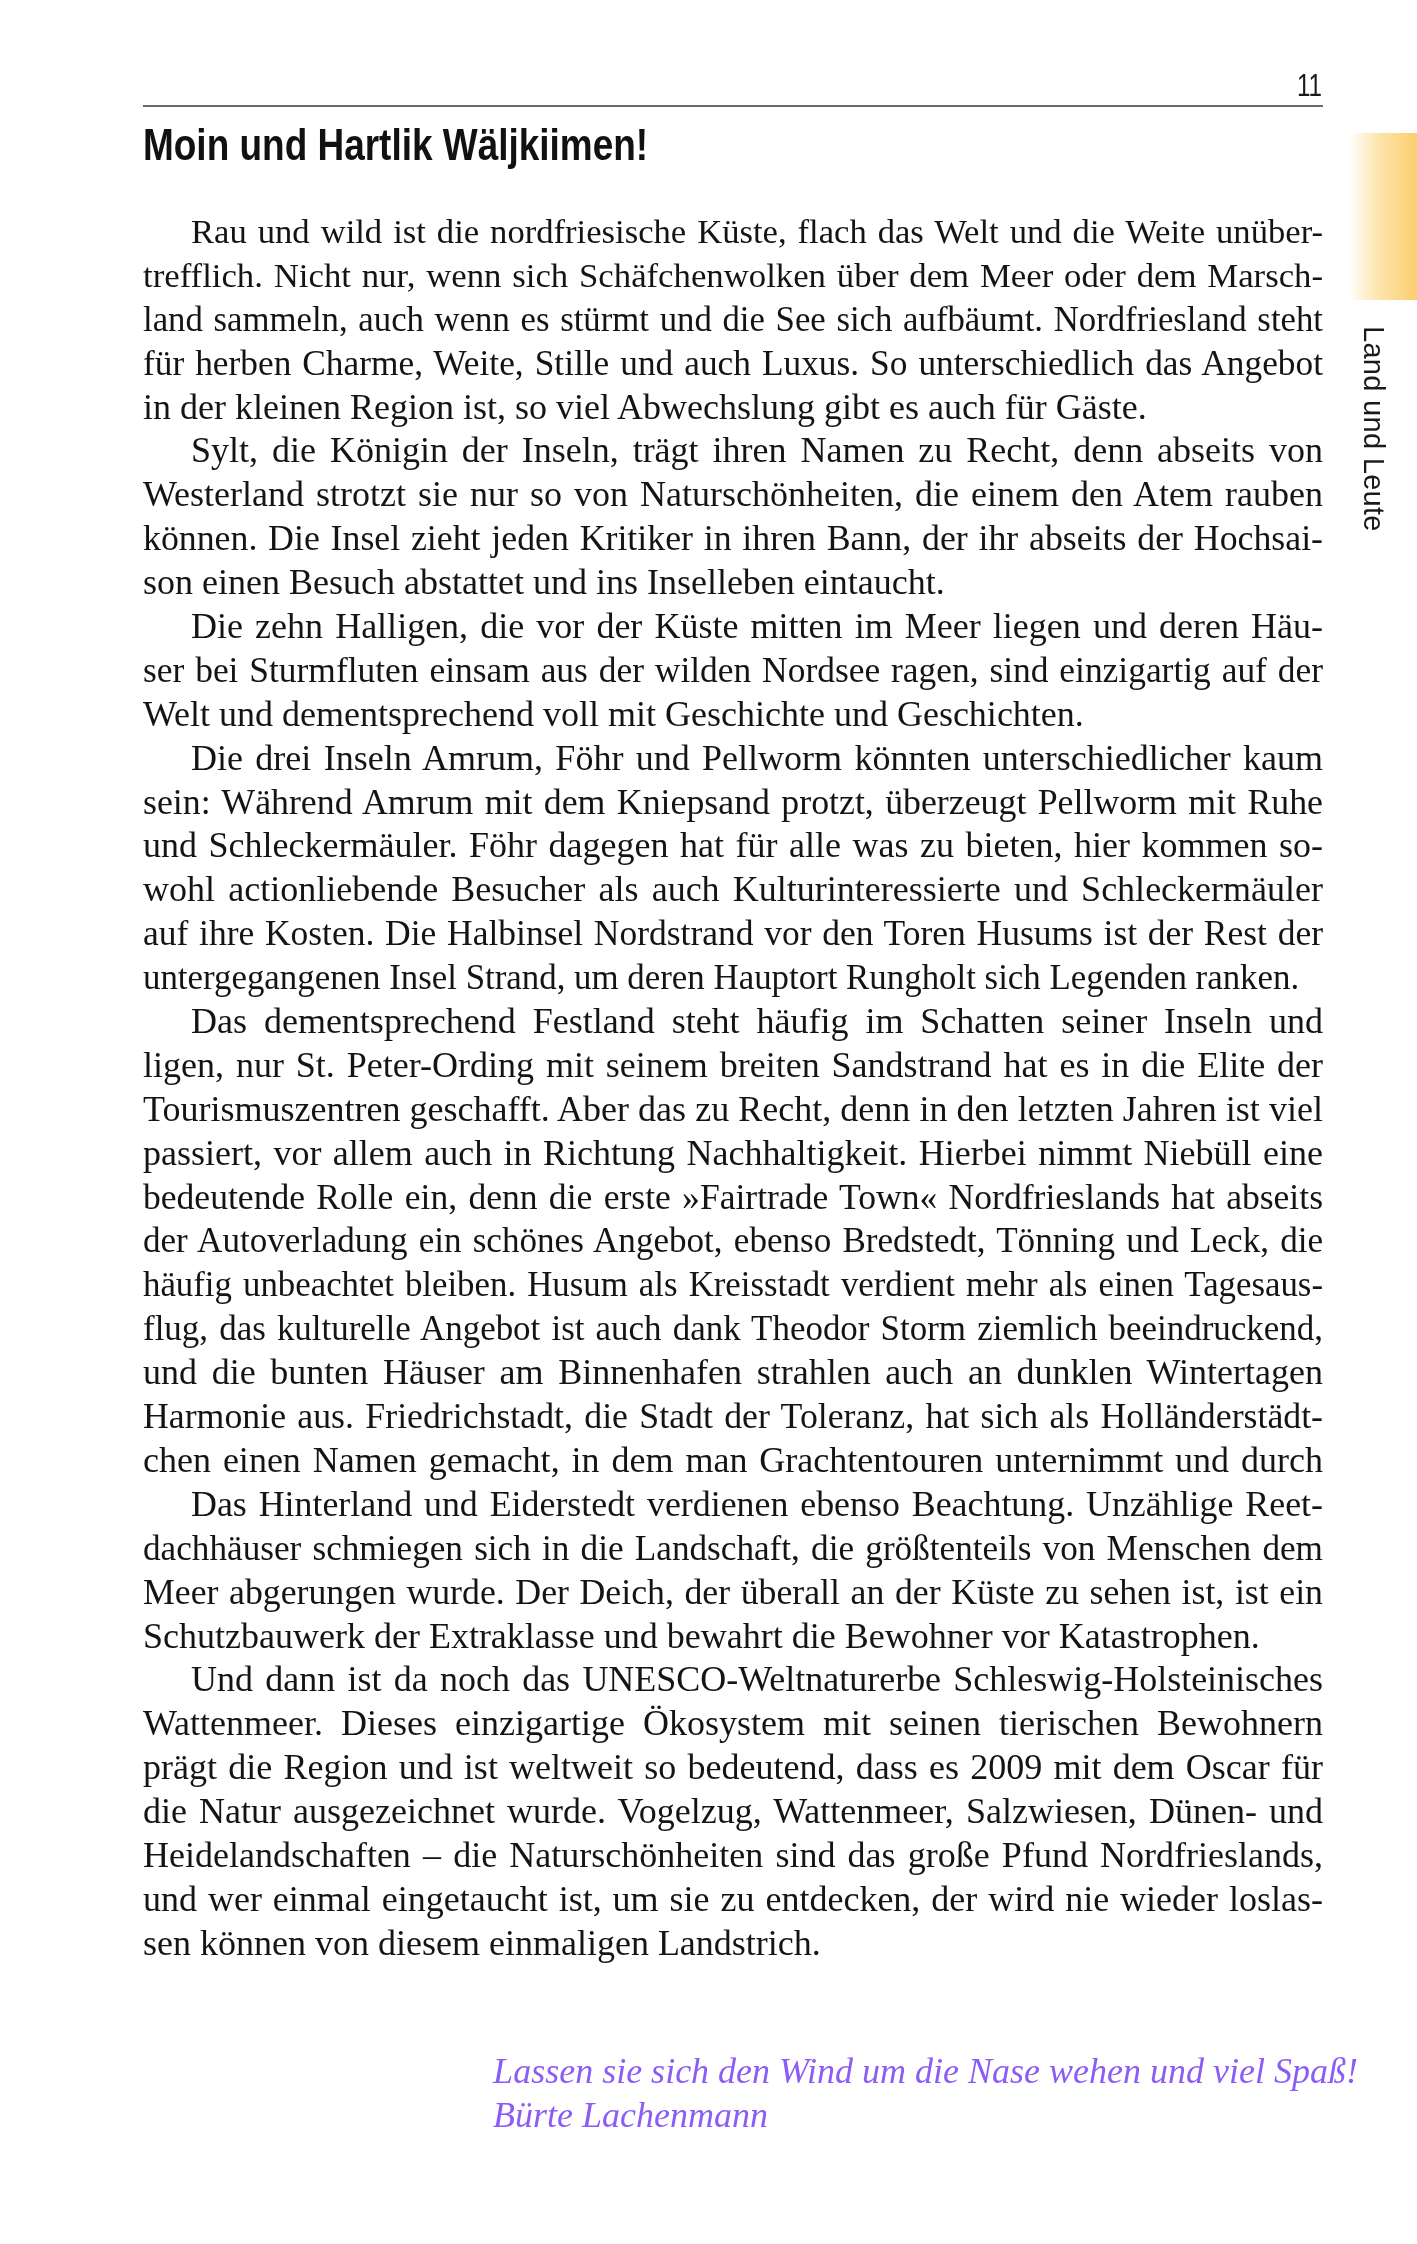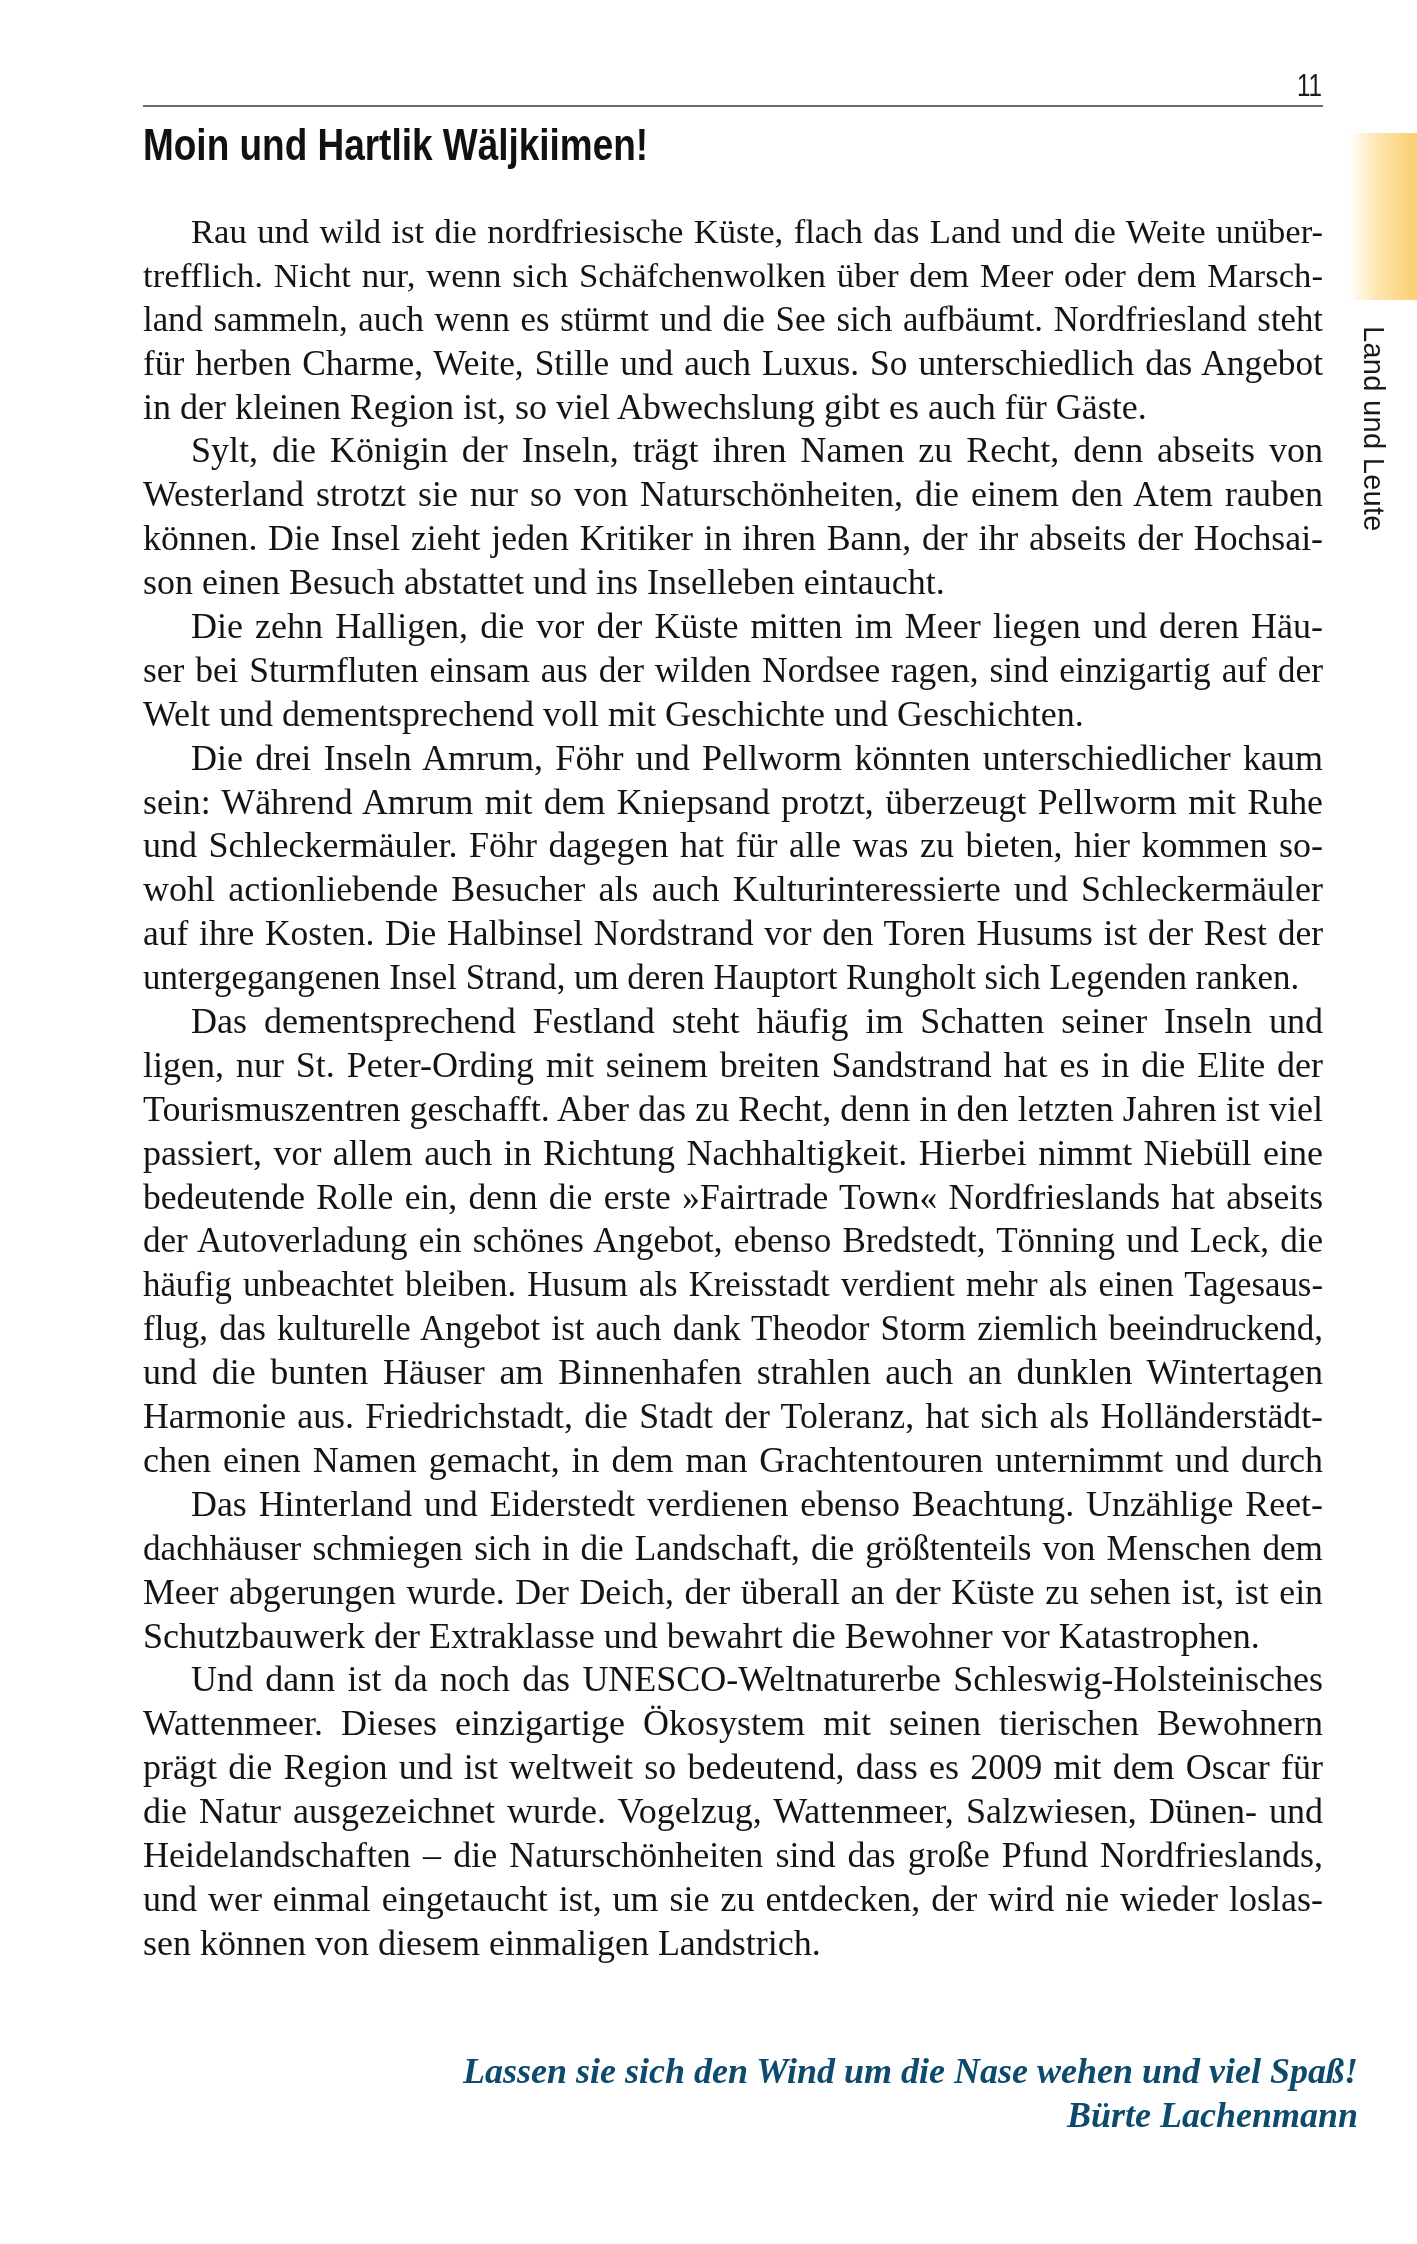--- a/index.html
+++ b/index.html
@@ -39,40 +39,39 @@
   }
   .line {
     height: 43.9px; line-height: 43.9px;
     font-family: "Liberation Serif", serif; font-size: 36px; color: #141414;
     white-space: nowrap; overflow: visible;
   }
   .justify { text-align: justify; text-align-last: justify; white-space: normal; overflow: hidden; }
   .indent { padding-left: 48px; }
 
   .closing {
-    position: absolute; right: 106px; top: 2050px; text-align: right;
-    font-family: "Liberation Serif", serif; font-style: italic; font-size: 36px; color: #0c4a6e;
+    position: absolute; right: 106px; top: 2050px; text-align: left;
+    font-family: "Liberation Serif", serif; font-style: italic; font-size: 36px; color: #8b5cf6;
     line-height: 43.9px;
-    font-weight: bold;
   }
 </style>
 </head>
 <body>
 
 <div class="page">
   <div class="page-number">11</div>
   <div class="header-rule"></div>
   <div class="section-tab"></div>
   <div class="section-label">Land und Leute</div>
 
   <h1 class="title" style="margin:0;">Moin und Hartlik Wäljkiimen!</h1>
 
   <div class="body" id="body">
       <div>
-        <div class="line indent justify" style="font-size: 34.62px; line-height: 43.9px;">Rau und wild ist die nordfriesische Küste, flach das Land und die Weite unüber-</div>
+        <div class="line indent justify" style="font-size: 34.62px; line-height: 43.9px;">Rau und wild ist die nordfriesische Küste, flach das Welt und die Weite unüber-</div>
         <div class="line justify" style="font-size: 34.74px; line-height: 43.9px;">trefflich. Nicht nur, wenn sich Schäfchenwolken über dem Meer oder dem Marsch-</div>
         <div class="line justify" style="font-size: 34.76px; line-height: 43.9px;">land sammeln, auch wenn es stürmt und die See sich aufbäumt. Nordfriesland steht</div>
         <div class="line justify" style="font-size: 35.33px; line-height: 43.9px;">für herben Charme, Weite, Stille und auch Luxus. So unterschiedlich das Angebot</div>
         <div class="line">in der kleinen Region ist, so viel Abwechslung gibt es auch für Gäste.</div>
       </div>
       <div>
         <div class="line indent justify">Sylt, die Königin der Inseln, trägt ihren Namen zu Recht, denn abseits von</div>
         <div class="line justify">Westerland strotzt sie nur so von Naturschönheiten, die einem den Atem rauben</div>
         <div class="line justify" style="font-size: 35.81px; line-height: 43.9px;">können. Die Insel zieht jeden Kritiker in ihren Bann, der ihr abseits der Hochsai-</div>
         <div class="line">son einen Besuch abstattet und ins Inselleben eintaucht.</div>

